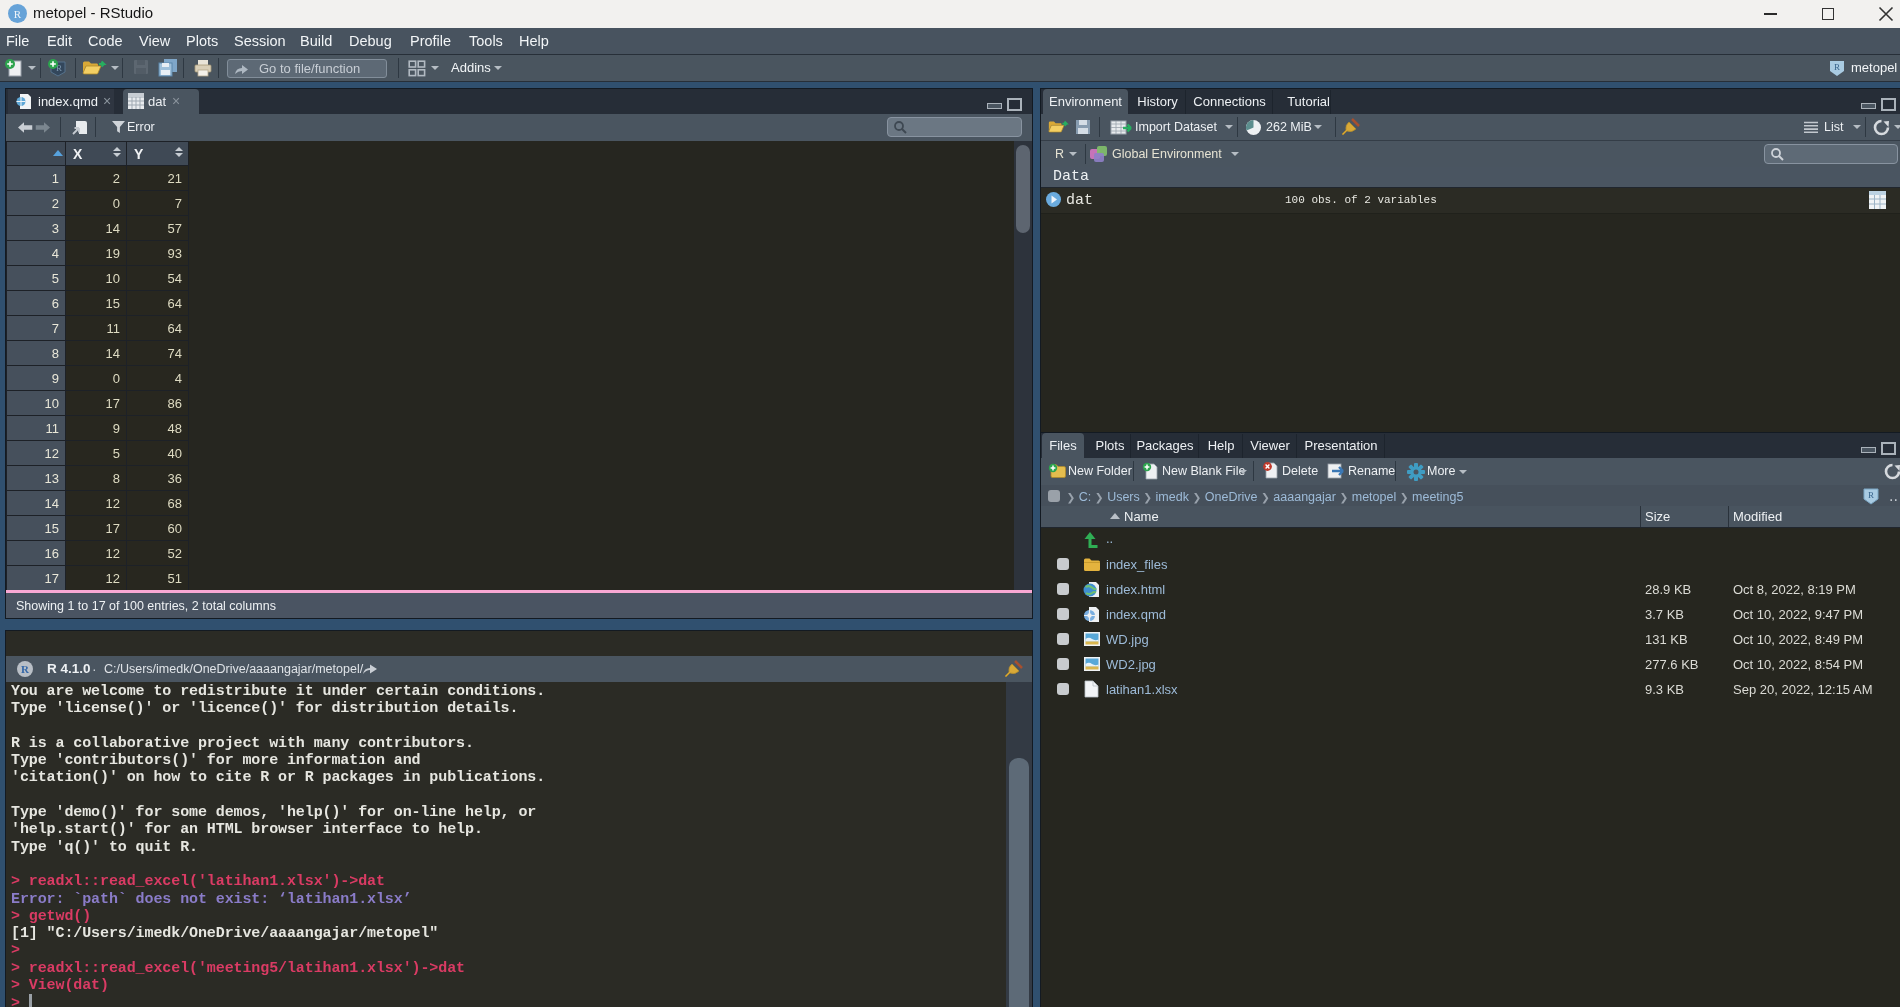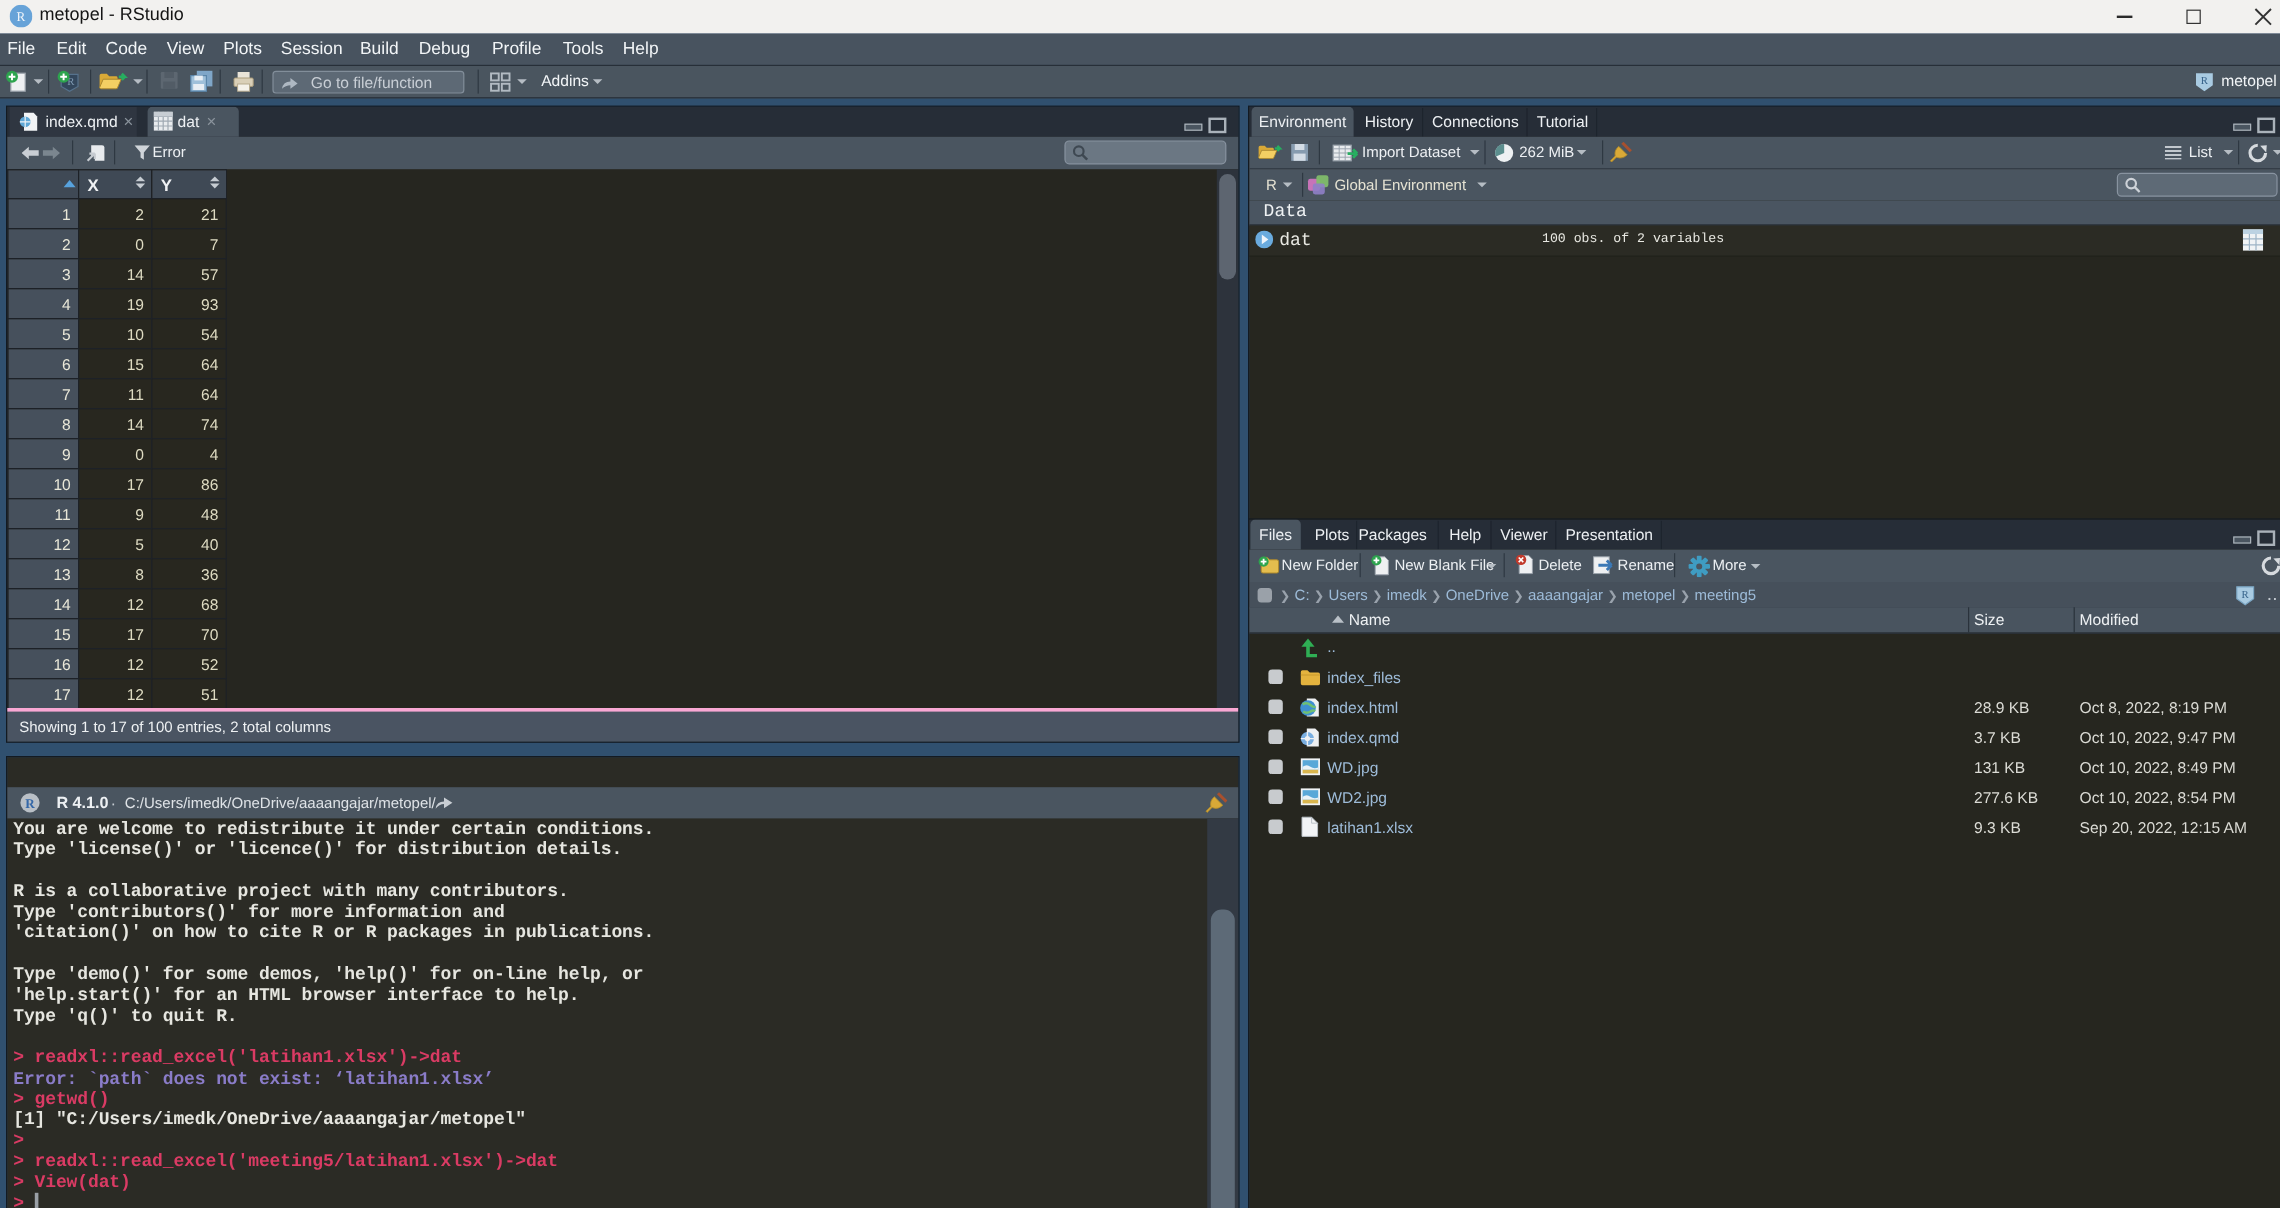--- a/index.html
+++ b/index.html
@@ -289,21 +289,21 @@
               <td class="dc">36</td>
             </tr>
         <tr>
               <td class="rn">14</td>
               <td class="dc">12</td>
               <td class="dc">68</td>
             </tr>
         <tr>
               <td class="rn">15</td>
               <td class="dc">17</td>
-              <td class="dc">70</td>
+              <td class="dc">60</td>
             </tr>
         <tr>
               <td class="rn">16</td>
               <td class="dc">12</td>
               <td class="dc">52</td>
             </tr>
         <tr>
               <td class="rn">17</td>
               <td class="dc">12</td>
               <td class="dc">51</td>
@@ -362,21 +362,21 @@
     <div class="ab" style="left:1003px;top:127px;width:20px;height:260px;background:#5d6a77;border-radius:9px"></div>
   </div>
 
   <div class="pane" id="env">
     <div class="tabbar">
       <div class="tab act" style="left:2px;width:85px;text-align:center">Environment</div>
       <div class="tab inact" style="left:89px;width:55px;text-align:center">History</div>
         <div class="tabsep" style="left:144px"></div>
       <div class="tab inact" style="left:146px;width:85px;text-align:center">Connections</div>
         <div class="tabsep" style="left:231px"></div>
-      <div class="tab inact" style="left:233px;width:56px;text-align:center">Tutorial</div>
+      <div class="tab inact" style="left:233px;width:56px;text-align:right">Tutorial</div>
         <div class="tabsep" style="left:289px"></div>
       <div class="pmin" style="left:820px"></div>
       <div class="pmax" style="left:840px"></div>
     </div>
     <div class="tbar" style="top:25px;height:26px;border-bottom:1px solid #343d47">
       <svg class="ab" style="left:7px;top:5px" width="22" height="16" viewBox="0 0 26 18">
           <path d="M1 4 Q1 2.5 2.5 2.5 L7 2.5 L9 4.5 L15 4.5 Q16 4.5 16 6 L16 7 L4 7 L1 14 Z" fill="#d9a937"></path>
           <path d="M1 14 L4 7 L19 7 L16 14 Q16 15 14.5 15 L2.5 15 Q1 15 1 14Z" fill="#f3cf63" stroke="#b08a2a" stroke-width="0.8"></path>
           <path d="M17 5 L22 5 L19.5 2.5 M22 5 L19.5 7.5" stroke="#27ae60" stroke-width="2.2" fill="none"></path>
         </svg>
@@ -451,21 +451,21 @@
           <path d="M0 8 h17 M0 13 h17 M5.5 4 v14 M11 4 v14" stroke="#9db4c6" stroke-width="1"></path>
         </svg>
     </div>
   </div>
 
   <div class="pane" id="fil">
     <div class="tabbar">
       <div class="tab act" style="left:1px;width:42px;text-align:center">Files</div>
       <div class="tab inact" style="left:49px;width:40px;text-align:center">Plots</div>
         <div class="tabsep" style="left:89px"></div>
-      <div class="tab inact" style="left:91px;width:66px;text-align:left">Packages</div>
+      <div class="tab inact" style="left:91px;width:66px;text-align:center">Packages</div>
         <div class="tabsep" style="left:157px"></div>
       <div class="tab inact" style="left:159px;width:42px;text-align:center">Help</div>
         <div class="tabsep" style="left:201px"></div>
       <div class="tab inact" style="left:203px;width:52px;text-align:center">Viewer</div>
         <div class="tabsep" style="left:255px"></div>
       <div class="tab inact" style="left:257px;width:86px;text-align:center">Presentation</div>
         <div class="tabsep" style="left:343px"></div>
       <div class="pmin" style="left:820px"></div>
       <div class="pmax" style="left:840px"></div>
     </div>

